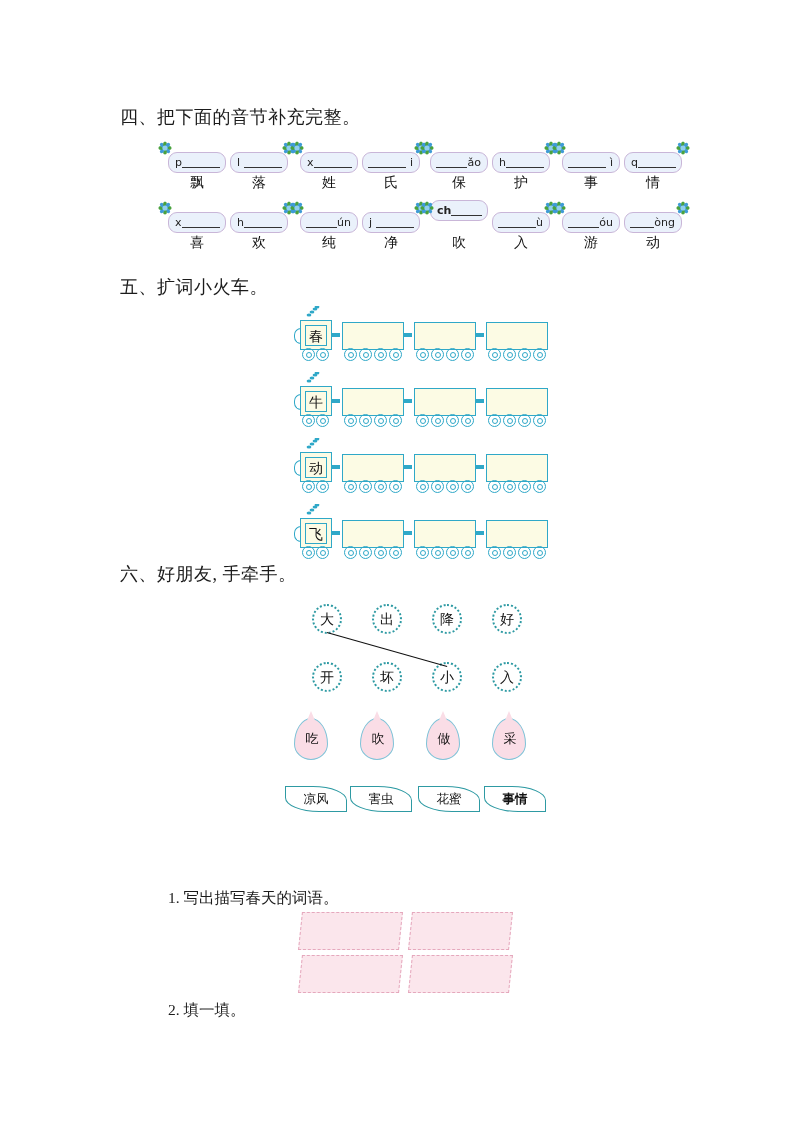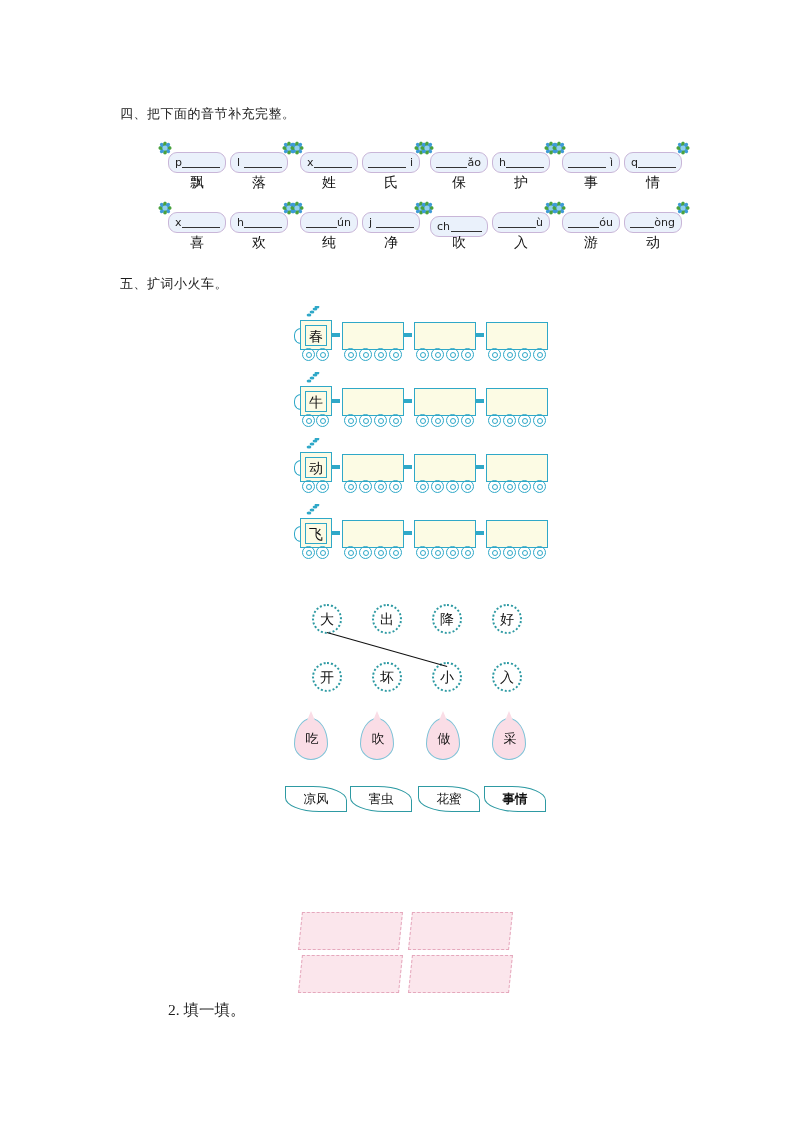--- a/index.html
+++ b/index.html
@@ -17,21 +17,21 @@
   }
   .page {
     position: absolute;
     left: 0; top: 0;
     width: 793px; height: 1122px;
   }
 
   
   .sec-head {
     position: absolute;
-    font-size: 13px;
+    font-size: 18px;
     letter-spacing: 0.5px;
     color: #1b1b1b;
     white-space: nowrap;
   }
   .sub-head {
     position: absolute;
     font-size: 15.5px;
     color: #1b1b1b;
     white-space: nowrap;
   }
@@ -400,21 +400,21 @@
         <ellipse cx="12" cy="8" rx="2.6" ry="1.9" fill="#4aa23f" transform="rotate(0 12 8)"></ellipse>
         <ellipse cx="10.82842712474619" cy="10.82842712474619" rx="2.6" ry="1.9" fill="#3f9bd6" transform="rotate(45 10.82842712474619 10.82842712474619)"></ellipse>
         <ellipse cx="8" cy="12" rx="2.6" ry="1.9" fill="#4aa23f" transform="rotate(90 8 12)"></ellipse>
         <ellipse cx="5.17157287525381" cy="10.82842712474619" rx="2.6" ry="1.9" fill="#3f9bd6" transform="rotate(135 5.17157287525381 10.82842712474619)"></ellipse>
         <ellipse cx="4" cy="8" rx="2.6" ry="1.9" fill="#4aa23f" transform="rotate(180 4 8)"></ellipse>
         <ellipse cx="5.171572875253809" cy="5.17157287525381" rx="2.6" ry="1.9" fill="#3f9bd6" transform="rotate(225 5.171572875253809 5.17157287525381)"></ellipse>
         <ellipse cx="7.999999999999999" cy="4" rx="2.6" ry="1.9" fill="#4aa23f" transform="rotate(270 7.999999999999999 4)"></ellipse>
         <ellipse cx="10.82842712474619" cy="5.171572875253809" rx="2.6" ry="1.9" fill="#3f9bd6" transform="rotate(315 10.82842712474619 5.171572875253809)"></ellipse>
         <circle cx="8" cy="8" r="2.6" fill="#8fd0ef"></circle>
       </svg>
-      <div class="py-cell" style="left:430px; top:216px;">
+      <div class="py-cell" style="left:430px; top:200px;font-weight:bold;">
         <span class="py-text lead">ch</span>
         <div class="py-rule" style="left:20px; right:5px;"></div>
       </div>
       <div class="py-han" style="left:430px; top:234px;">吹</div>
       <div class="py-cell" style="left:492px; top:212px;">
         <span class="py-text trail">ù</span>
         <div class="py-rule" style="left:5px; right:13px;"></div>
       </div>
       <div class="py-han" style="left:492px; top:234px;">入</div>
       <svg class="flower" viewBox="0 0 16 16" style="left:419px; top:200px;">
@@ -591,20 +591,21 @@
       <div class="wheel" style="left:446px; top:546px;"></div>
       <div class="wheel" style="left:461px; top:546px;"></div>
       <div class="coupler" style="left:476px; top:531px;"></div>
       <div class="wagon" style="left:486px; top:520px;"></div>
       <div class="wheel" style="left:488px; top:546px;"></div>
       <div class="wheel" style="left:503px; top:546px;"></div>
       <div class="wheel" style="left:518px; top:546px;"></div>
       <div class="wheel" style="left:533px; top:546px;"></div>
     </div>
 
+  <div class="sec-head" style="left:120px; top:562px;">六、好朋友, 手牵手。</div>
 
   <div id="match-area">
       <div class="circ" style="left:312px; top:604px;">大</div>
       <div class="circ" style="left:372px; top:604px;">出</div>
       <div class="circ" style="left:432px; top:604px;">降</div>
       <div class="circ" style="left:492px; top:604px;">好</div>
       <div class="circ" style="left:312px; top:662px;">开</div>
       <div class="circ" style="left:372px; top:662px;">坏</div>
       <div class="circ" style="left:432px; top:662px;">小</div>
       <div class="circ" style="left:492px; top:662px;">入</div>
@@ -625,20 +626,21 @@
         <div class="drop-tip"></div>
         <div class="drop-label">采</div>
       </div>
       <div class="leaf" style="left:285px; top:786px;">凉风</div>
       <div class="leaf" style="left:350px; top:786px;">害虫</div>
       <div class="leaf" style="left:418px; top:786px;">花蜜</div>
       <div class="leaf" style="left:484px; top:786px;font-weight:bold;">事情</div>
     </div>
 
 
+  <div class="sub-head" style="left:168px; top:888px;">1. 写出描写春天的词语。</div>
 
   <div id="pinkbox-area">
       <div class="pinkbox" style="left:300px; top:912px;"></div>
       <div class="pinkbox" style="left:410px; top:912px;"></div>
       <div class="pinkbox" style="left:300px; top:955px;"></div>
       <div class="pinkbox" style="left:410px; top:955px;"></div>
     </div>
 
   <div class="sub-head" style="left:168px; top:1000px;">2. 填一填。</div>
 

